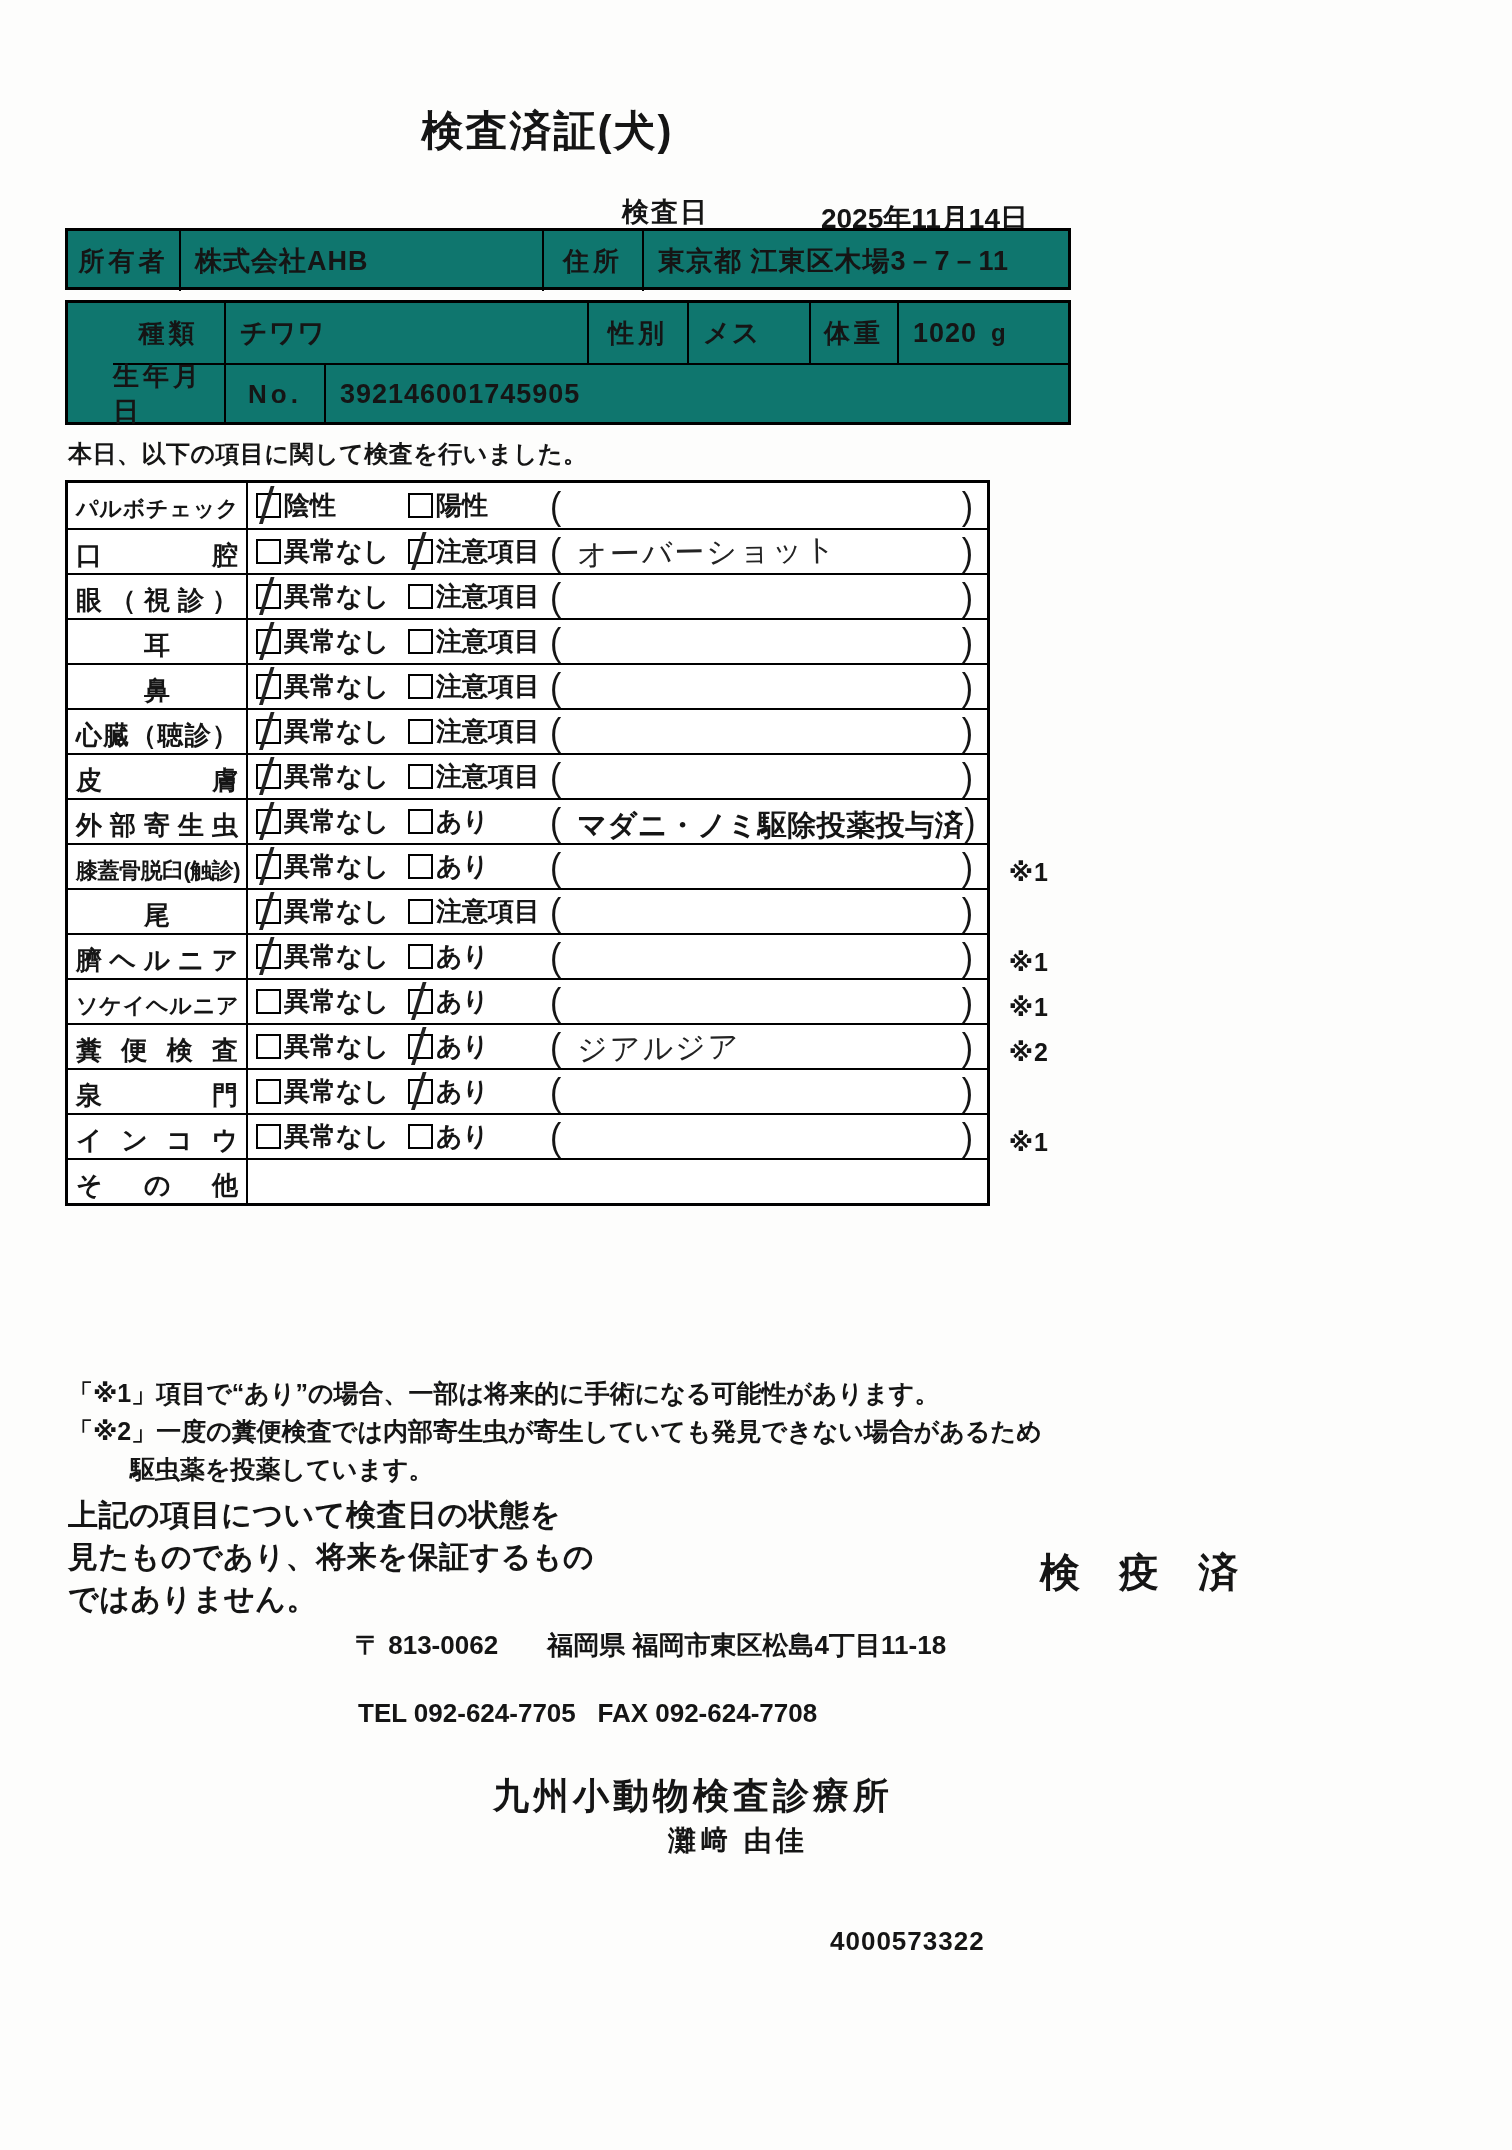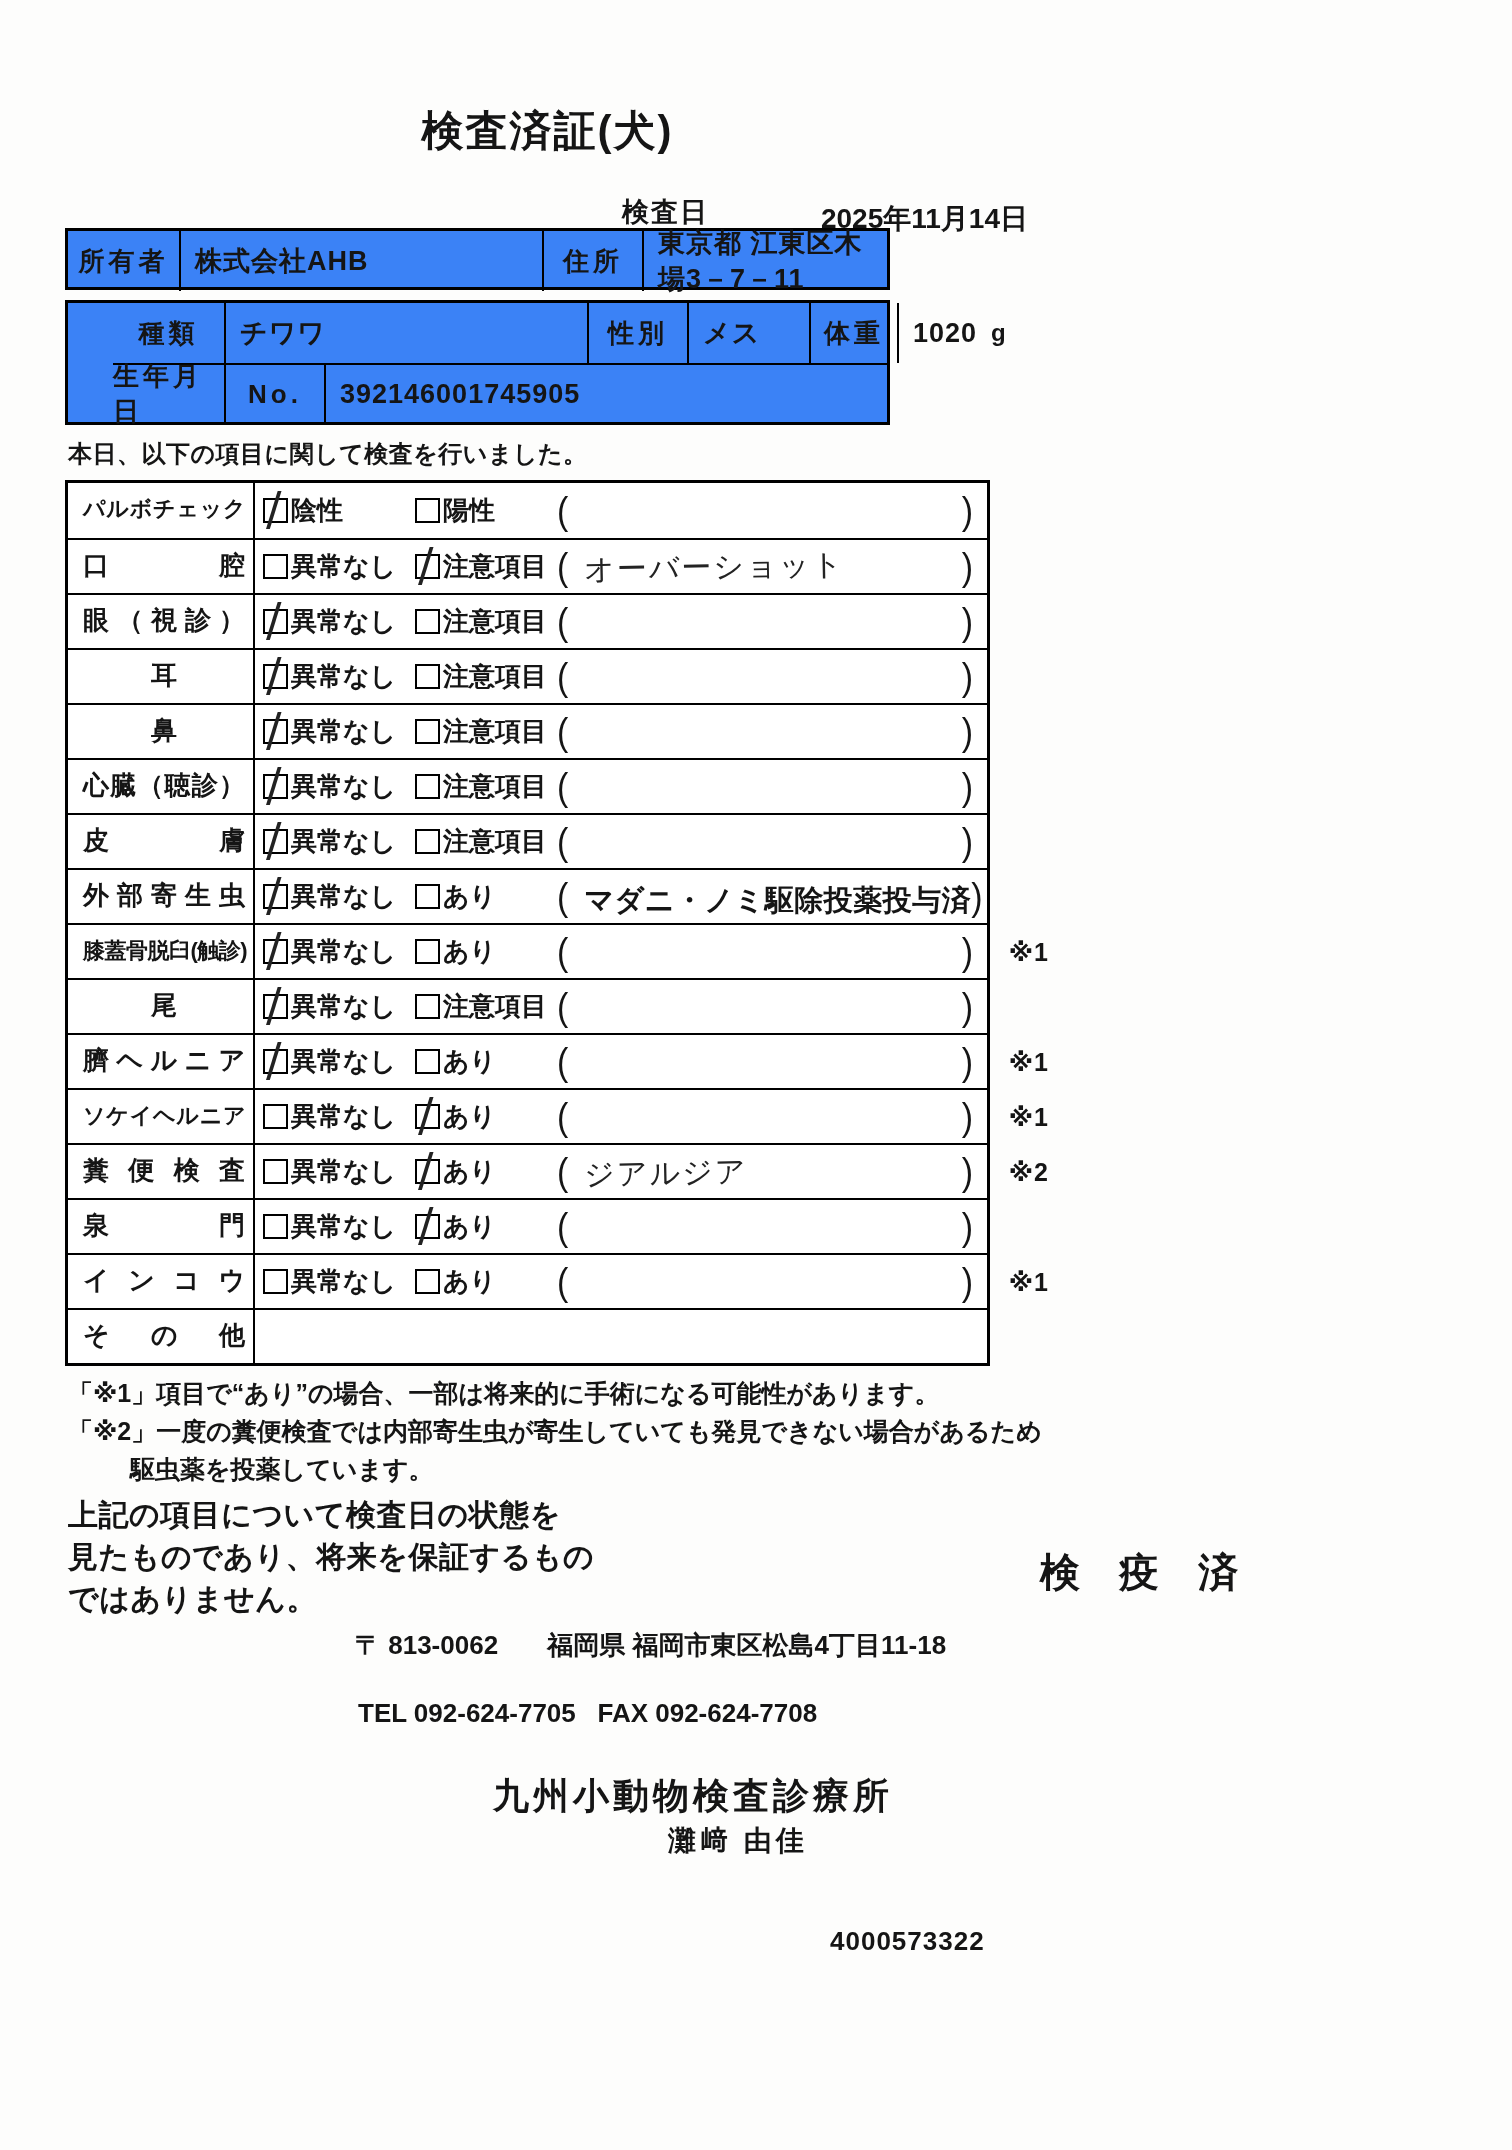--- a/index.html
+++ b/index.html
@@ -12,21 +12,21 @@
 
   
   #title{left:65px;top:103px;width:965px;text-align:center;
     font-size:42px;font-weight:700;letter-spacing:2px;}
 
   
   #exam-date-label{left:622px;top:194px;font-size:27px;font-weight:700;letter-spacing:2px;}
   #exam-date-value{left:790px;top:192px;width:238px;text-align:right;font-size:28px;font-weight:700;margin-top:8px;}
 
   
-  .itable{left:65px;width:825px;border:3px solid #000;box-sizing:border-box;background:#3b82f6;}
+  .itable{left:65px;width:1006px;border:3px solid #000;box-sizing:border-box;background:#0f766e;}
   .irow{display:flex;height:60px;box-sizing:border-box;}
   .irow + .irow{border-top:2.5px solid #000;}
   .c{border-right:2.5px solid #000;display:flex;align-items:center;box-sizing:border-box;height:100%;}
   .c:last-child{border-right:none;}
   .lab{justify-content:center;font-size:26px;font-weight:700;letter-spacing:4px;}
   .val{padding-left:14px;font-size:27px;font-weight:700;letter-spacing:1px;}
   #t1{top:228px;height:62px;}
   #t2{top:300px;height:125px;padding-left:45px;}
   .w-lab{width:113px;flex:none;}
   .w-val{width:363px;flex:none;}
@@ -35,21 +35,21 @@
   .w-wlab{width:88px;flex:none;}
   .flex1{flex:1;}
   .weight-val{padding-right:18px;}
   .unit{font-size:24px;margin-left:14px;font-weight:700;}
 
   
   #intro{left:68px;top:438px;font-size:24px;font-weight:700;letter-spacing:0.5px;}
 
   
   #checklist{left:65px;top:480px;width:925px;border:3px solid #000;box-sizing:border-box;background:#fff;}
-  .row{display:flex;height:55px;position:relative;box-sizing:border-box;padding-left:7px;}
+  .row{display:flex;height:45px;position:relative;box-sizing:border-box;}
   .row + .row{border-top:2.2px solid #000;}
   .cl{width:180px;flex:none;border-right:2.2px solid #000;box-sizing:border-box;
       padding:0 8px;font-size:26px;font-weight:700;line-height:51px;
       text-align:justify;text-align-last:justify;overflow:hidden;white-space:nowrap;}
   .cl.center{text-align:center;text-align-last:center;}
   .cl.small{font-size:22px;letter-spacing:-0.5px;}
   .cc{flex:1;display:flex;align-items:center;padding:0 14px 0 8px;min-width:0;}
   .opt{display:flex;align-items:center;flex:none;}
   .o1{width:152px;}
   .o2{width:142px;}

